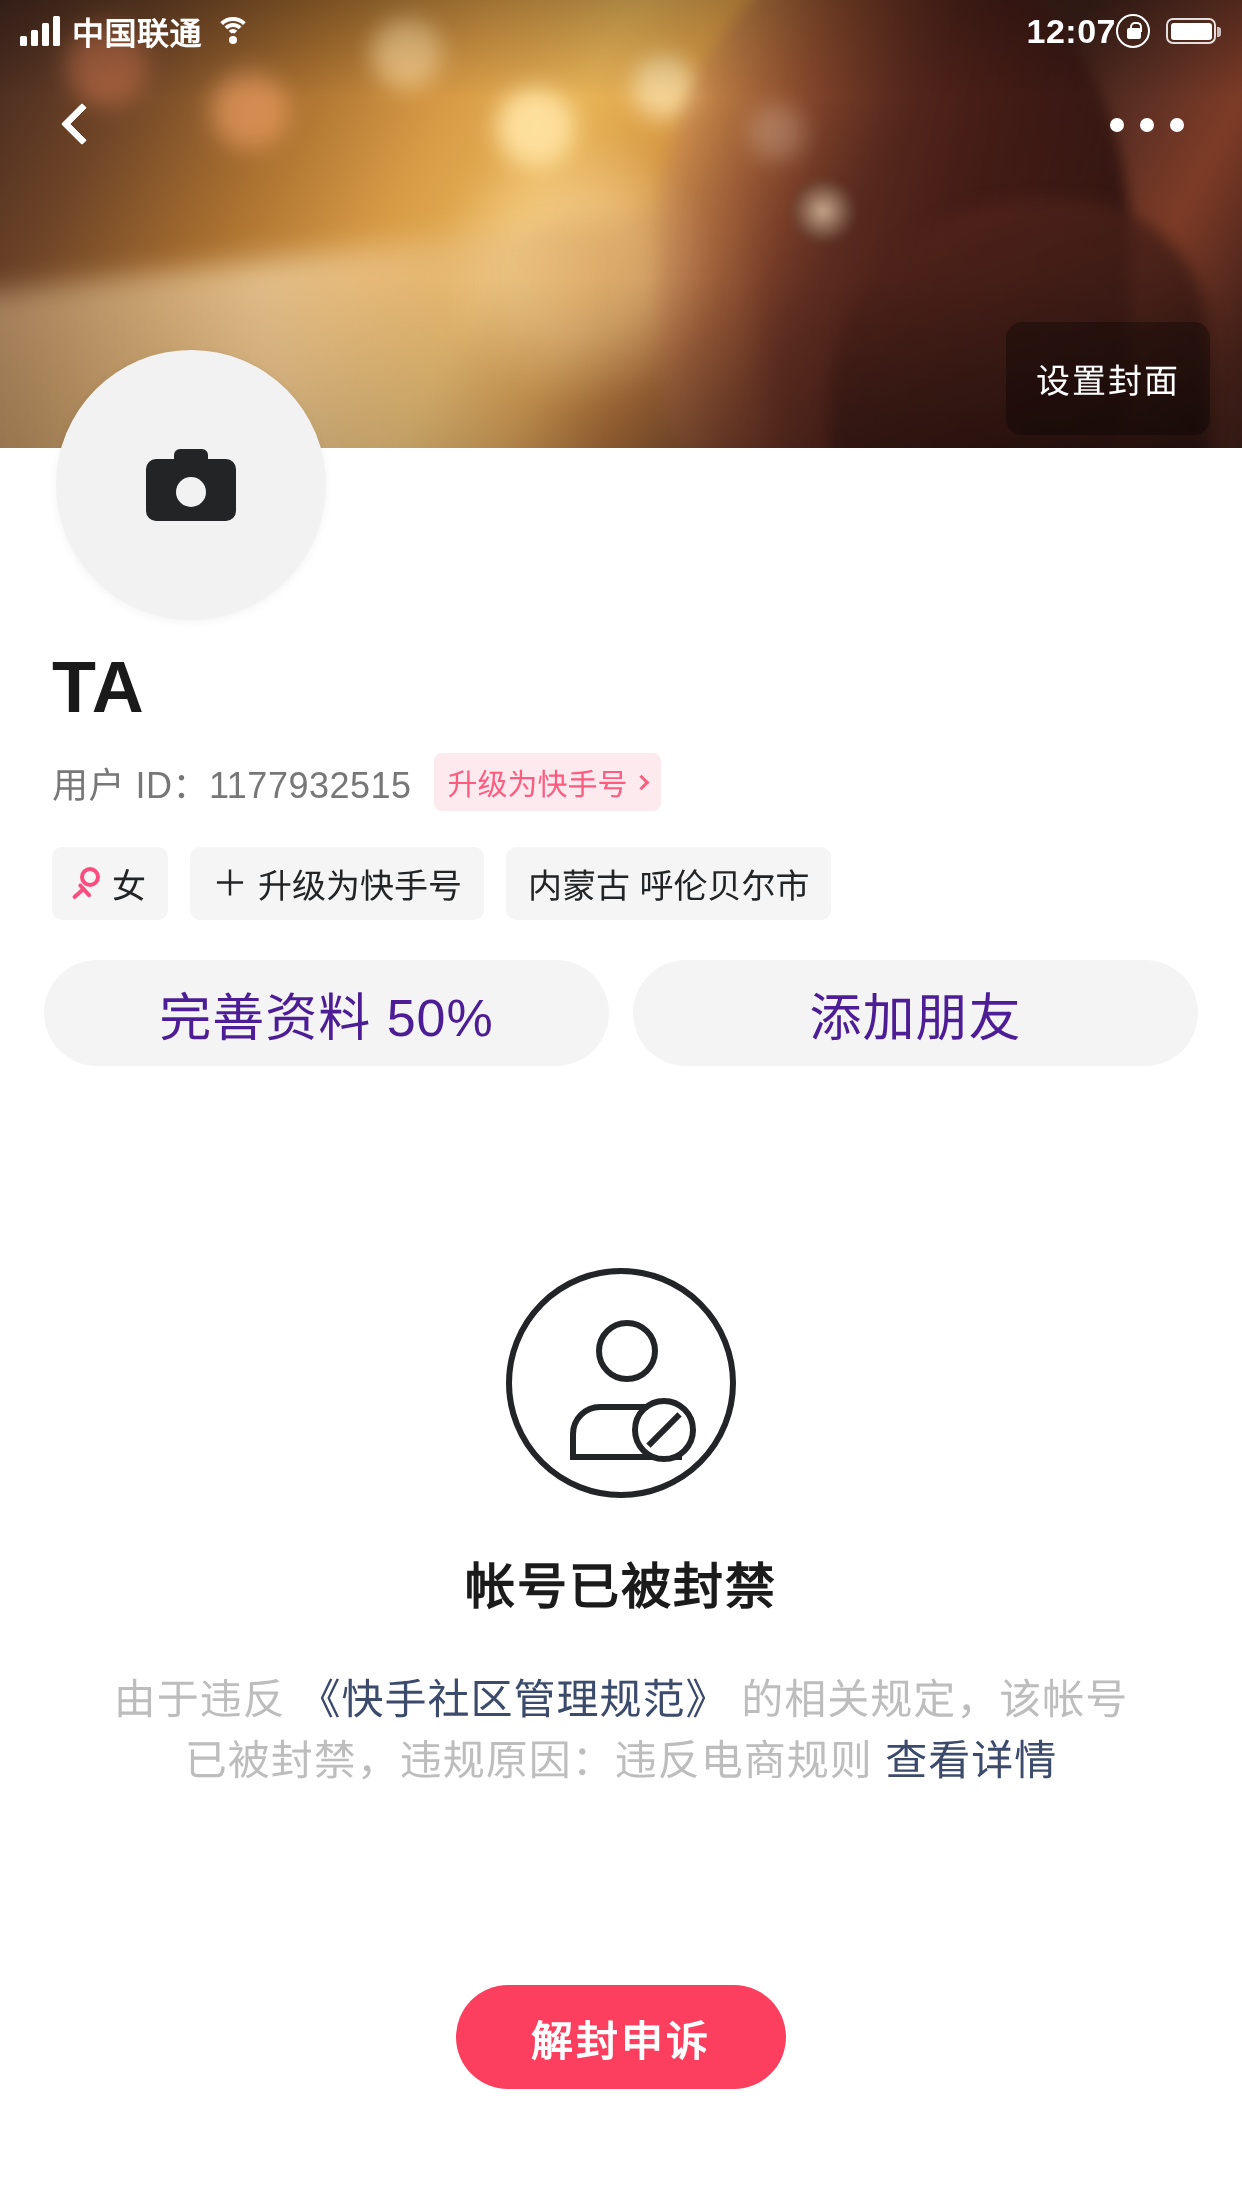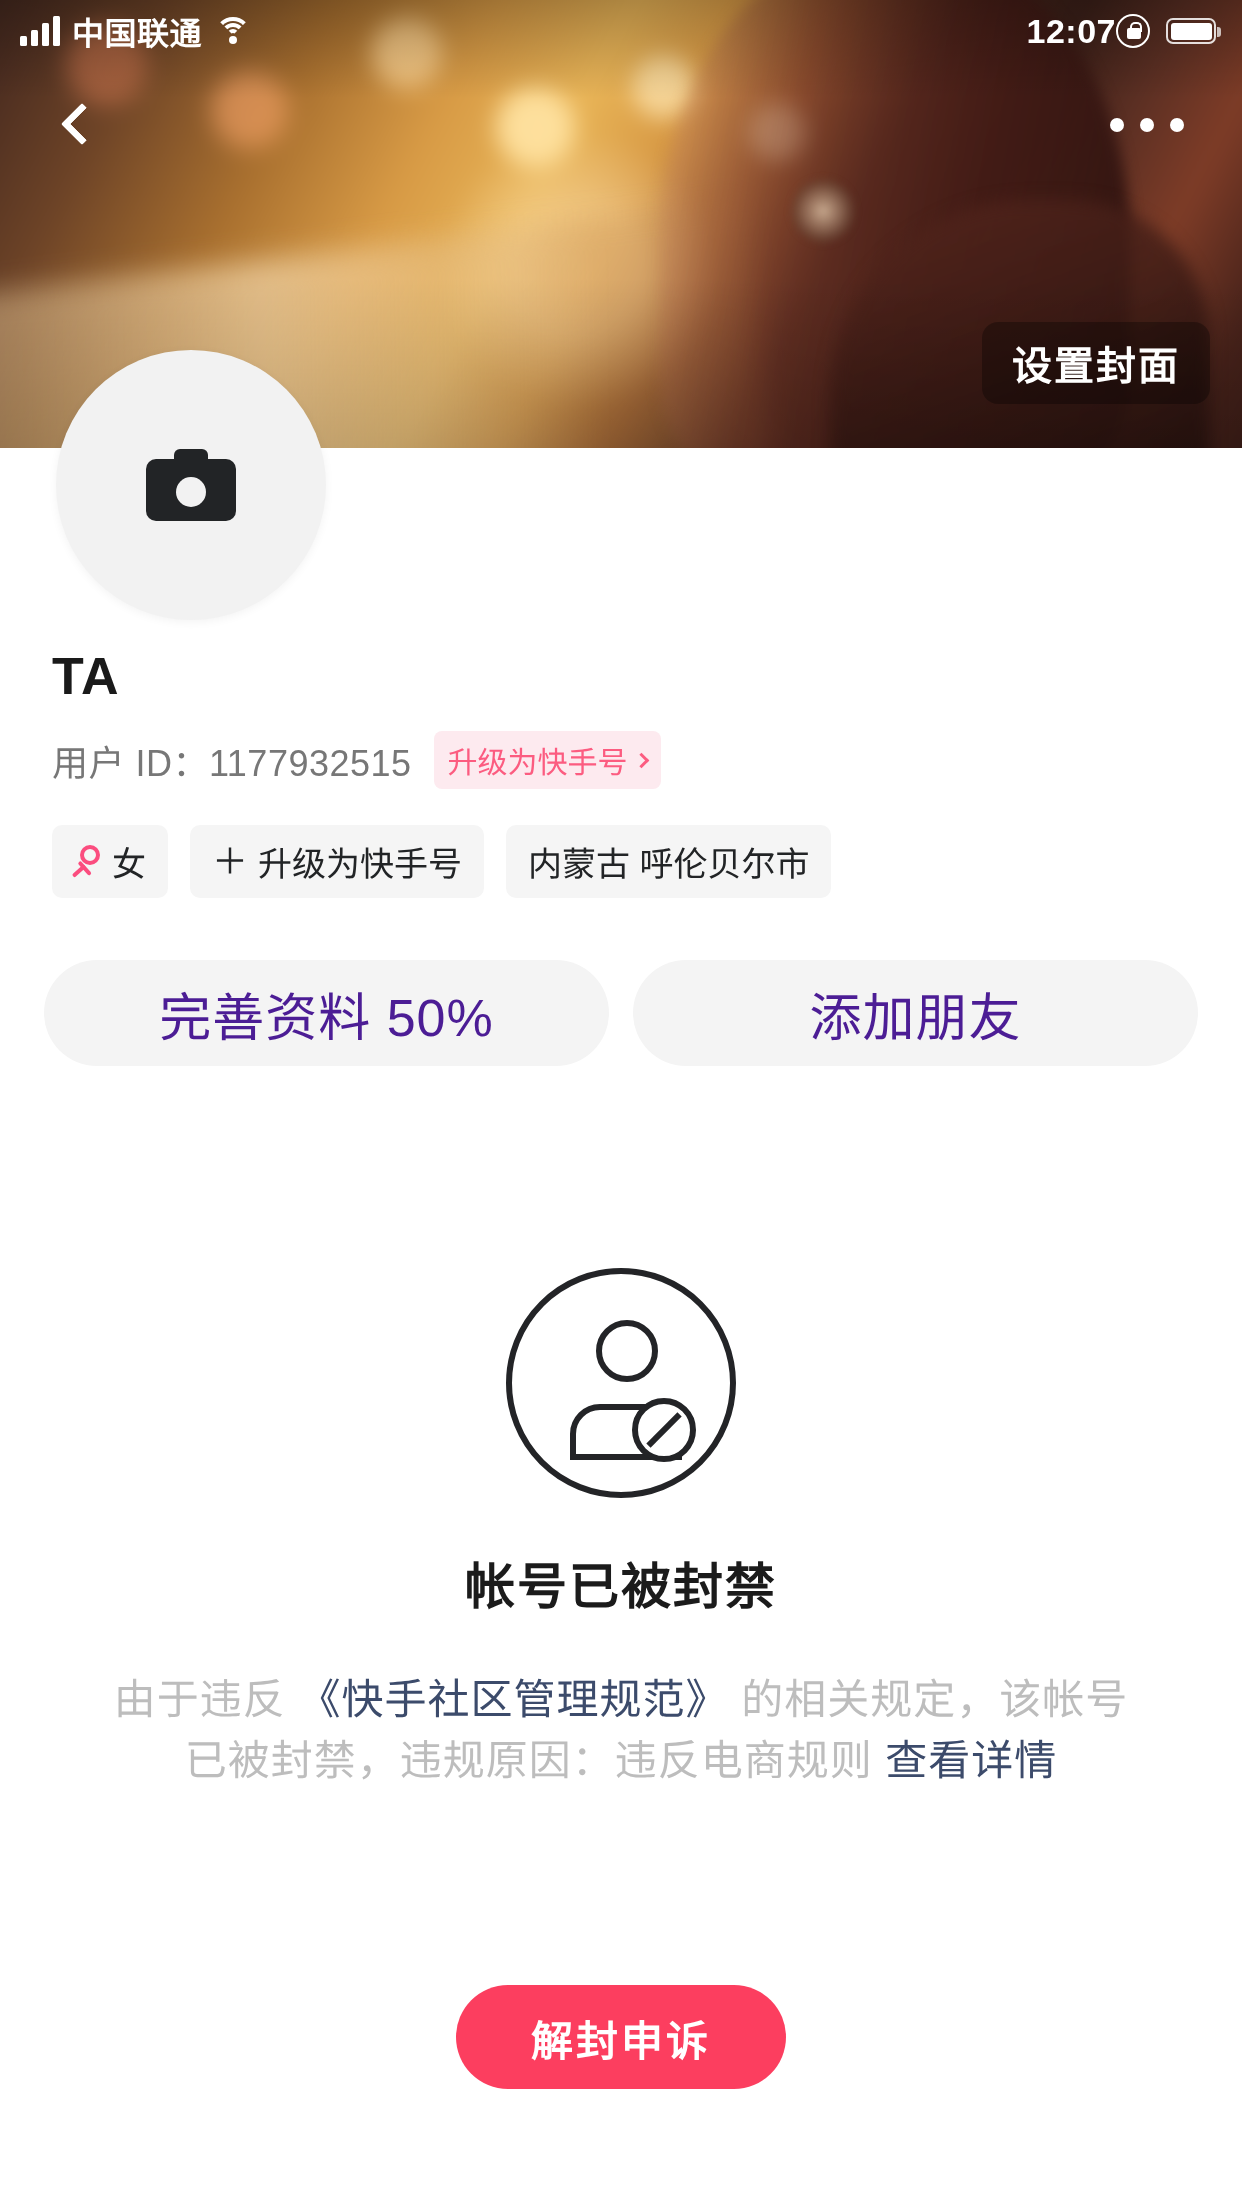--- a/index.html
+++ b/index.html
@@ -133,25 +133,25 @@
   .more-btn {
     position: absolute; right: 40px; top: 28px;
     width: 110px; height: 70px; display: flex; align-items: center; justify-content: center; gap: 16px;
     cursor: pointer;
   }
   .more-btn i { width: 14px; height: 14px; background: #fff; border-radius: 50%; display: block; }
 
   
   .set-cover {
     position: absolute; right: 32px; top: 322px;
-    padding: 12px 30px;
+    padding: 32px 30px;
     background: rgba(0,0,0,.30);
     border-radius: 16px;
-    color: #fff; font-size: 40px; letter-spacing: 2px;
-    z-index: 30; cursor: pointer; white-space: nowrap; font-weight: bold;
+    color: #fff; font-size: 34px; letter-spacing: 2px;
+    z-index: 30; cursor: pointer; white-space: nowrap;
   }
 
   
   .avatar {
     position: absolute; left: 56px; top: 350px;
     width: 270px; height: 270px; border-radius: 50%;
     background: #f2f2f2;
     display: flex; align-items: center; justify-content: center;
     z-index: 35; cursor: pointer;
     box-shadow: 0 2px 10px rgba(0,0,0,.05);
@@ -159,21 +159,21 @@
   .cam { position: relative; width: 90px; height: 72px; }
   .cam .body { position: absolute; left: 0; bottom: 0; width: 90px; height: 62px;
     background: #222426; border-radius: 10px; }
   .cam .bump { position: absolute; left: 28px; top: 0; width: 34px; height: 18px;
     background: #222426; border-radius: 6px 6px 0 0; }
   .cam .lens { position: absolute; left: 50%; top: 28px; transform: translateX(-50%);
     width: 30px; height: 30px; background: #f2f2f2; border-radius: 50%; }
 
   
   .info { position: absolute; left: 0; top: 648px; width: 1242px; padding: 0 52px; }
-  .username { font-size: 52px; font-weight: 700; color: #1a1a1a; line-height: 1.1; letter-spacing: 1px; }
+  .username { font-size: 72px; font-weight: 700; color: #1a1a1a; line-height: 1.1; letter-spacing: 1px; }
   .idrow { display: flex; align-items: center; gap: 22px; margin-top: 26px; }
   .uid { font-size: 36px; color: #777777; letter-spacing: .5px; white-space: nowrap; }
   .upgrade {
     display: inline-flex; align-items: center; gap: 4px;
     background: #fdeaef; color: #fc5c80;
     font-size: 30px; padding: 7px 14px; border-radius: 8px;
     cursor: pointer; white-space: nowrap;
   }
   .upgrade .chev { width: 11px; height: 11px; border-right: 3px solid #fc5c80;
     border-top: 3px solid #fc5c80; transform: rotate(45deg); margin-left: 4px; }

